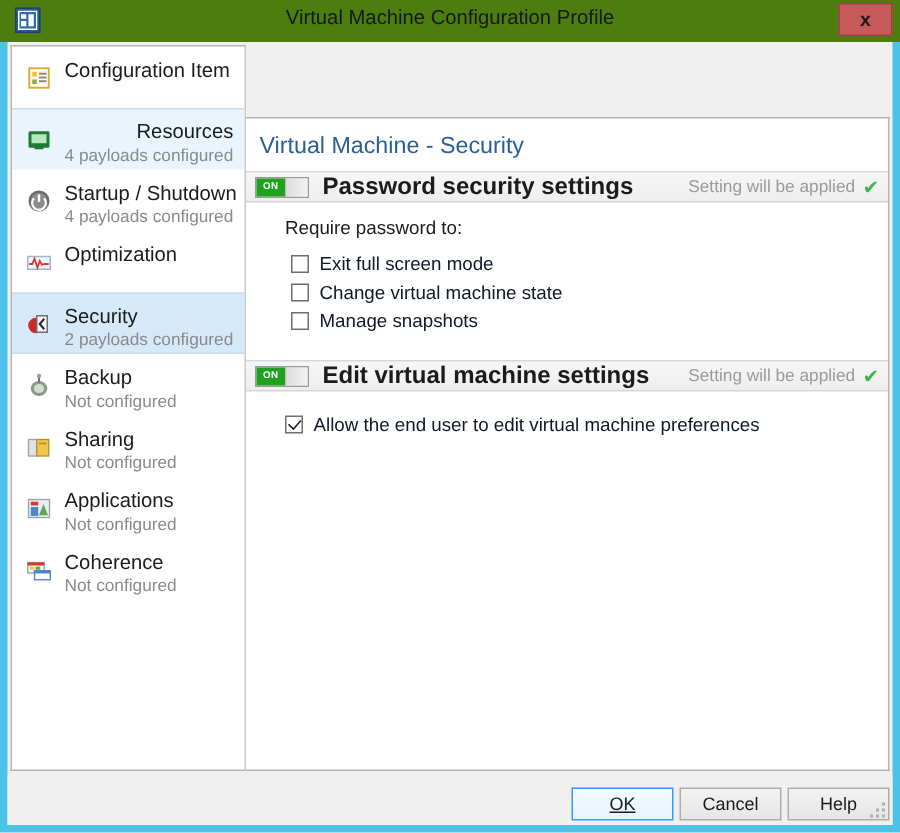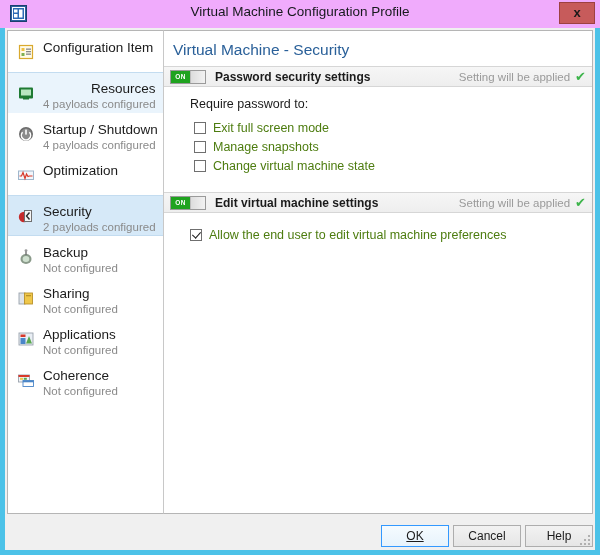--- a/index.html
+++ b/index.html
@@ -20,21 +20,21 @@
     width: 600px;
     height: 555px;
     background: #4cc2e8;
     box-sizing: border-box;
   }
 
   
   .titlebar {
     position: relative;
     height: 28px;
-    background: #f0abfc;
+    background: #4d7c0f;
   }
   .title-icon {
     position: absolute;
     left: 10px;
     top: 5px;
     width: 17px;
     height: 17px;
     background: #2b5f9e;
     border: 1px solid #1c3f6e;
     box-sizing: border-box;
@@ -147,20 +147,21 @@
 
   
   .content {
     flex: 1;
     background: #ffffff;
     border: 1px solid #b5b5b5;
     border-left: none;
     box-sizing: border-box;
     position: relative;
     overflow: hidden;
+    margin-top: 48px;
   }
   .content-title {
     font-size: 15.5px;
     color: #2a6099;
     padding: 9px 0 0 9px;
     line-height: 20px;
   }
 
   .section-bar {
     margin-top: 6px;
@@ -192,21 +193,21 @@
     line-height: 12px;
     text-align: center;
     letter-spacing: 0.3px;
   }
   .toggle .knob-part {
     flex: 1;
     background: linear-gradient(to right,#dddddd 0%,#f2f2f2 100%);
     border-left: 1px solid #bdbdbd;
   }
   .section-label {
-    font-size: 12px;
+    font-size: 16px;
     font-weight: bold;
     color: #1b1b1b;
     margin-left: 9px;
     white-space: nowrap;
   }
   .section-status {
     margin-left: auto;
     font-size: 11.5px;
     color: #9a9a9a;
     white-space: nowrap;
@@ -248,21 +249,21 @@
     left: 3px;
     top: 0px;
     width: 4px;
     height: 7px;
     border: solid #1b1b1b;
     border-width: 0 1.6px 1.6px 0;
     transform: rotate(42deg);
   }
   .cb-label {
     font-size: 12.5px;
-    color: #4d7c0f;
+    color: #0f172a;
     margin-left: 7px;
     white-space: nowrap;
   }
 
   
   .footer {
     position: absolute;
     left: 0;
     bottom: 0;
     width: 590px;
@@ -483,26 +484,26 @@
         <div class="section-body">
           <div class="prompt">Require password to:</div>
 
           <div class="cb-row indent">
             <span class="cb-box"></span>
             <span class="cb-label">Exit full screen mode</span>
           </div>
 
           <div class="cb-row indent">
             <span class="cb-box"></span>
-            <span class="cb-label">Manage snapshots</span>
+            <span class="cb-label">Change virtual machine state</span>
           </div>
 
           <div class="cb-row indent">
             <span class="cb-box"></span>
-            <span class="cb-label">Change virtual machine state</span>
+            <span class="cb-label">Manage snapshots</span>
           </div>
         </div>
 
         <div class="section-bar" style="margin-top:17px">
           <div class="toggle">
             <span class="on-part">ON</span>
             <span class="knob-part"></span>
           </div>
           <span class="section-label">Edit virtual machine settings</span>
           <span class="section-status">

